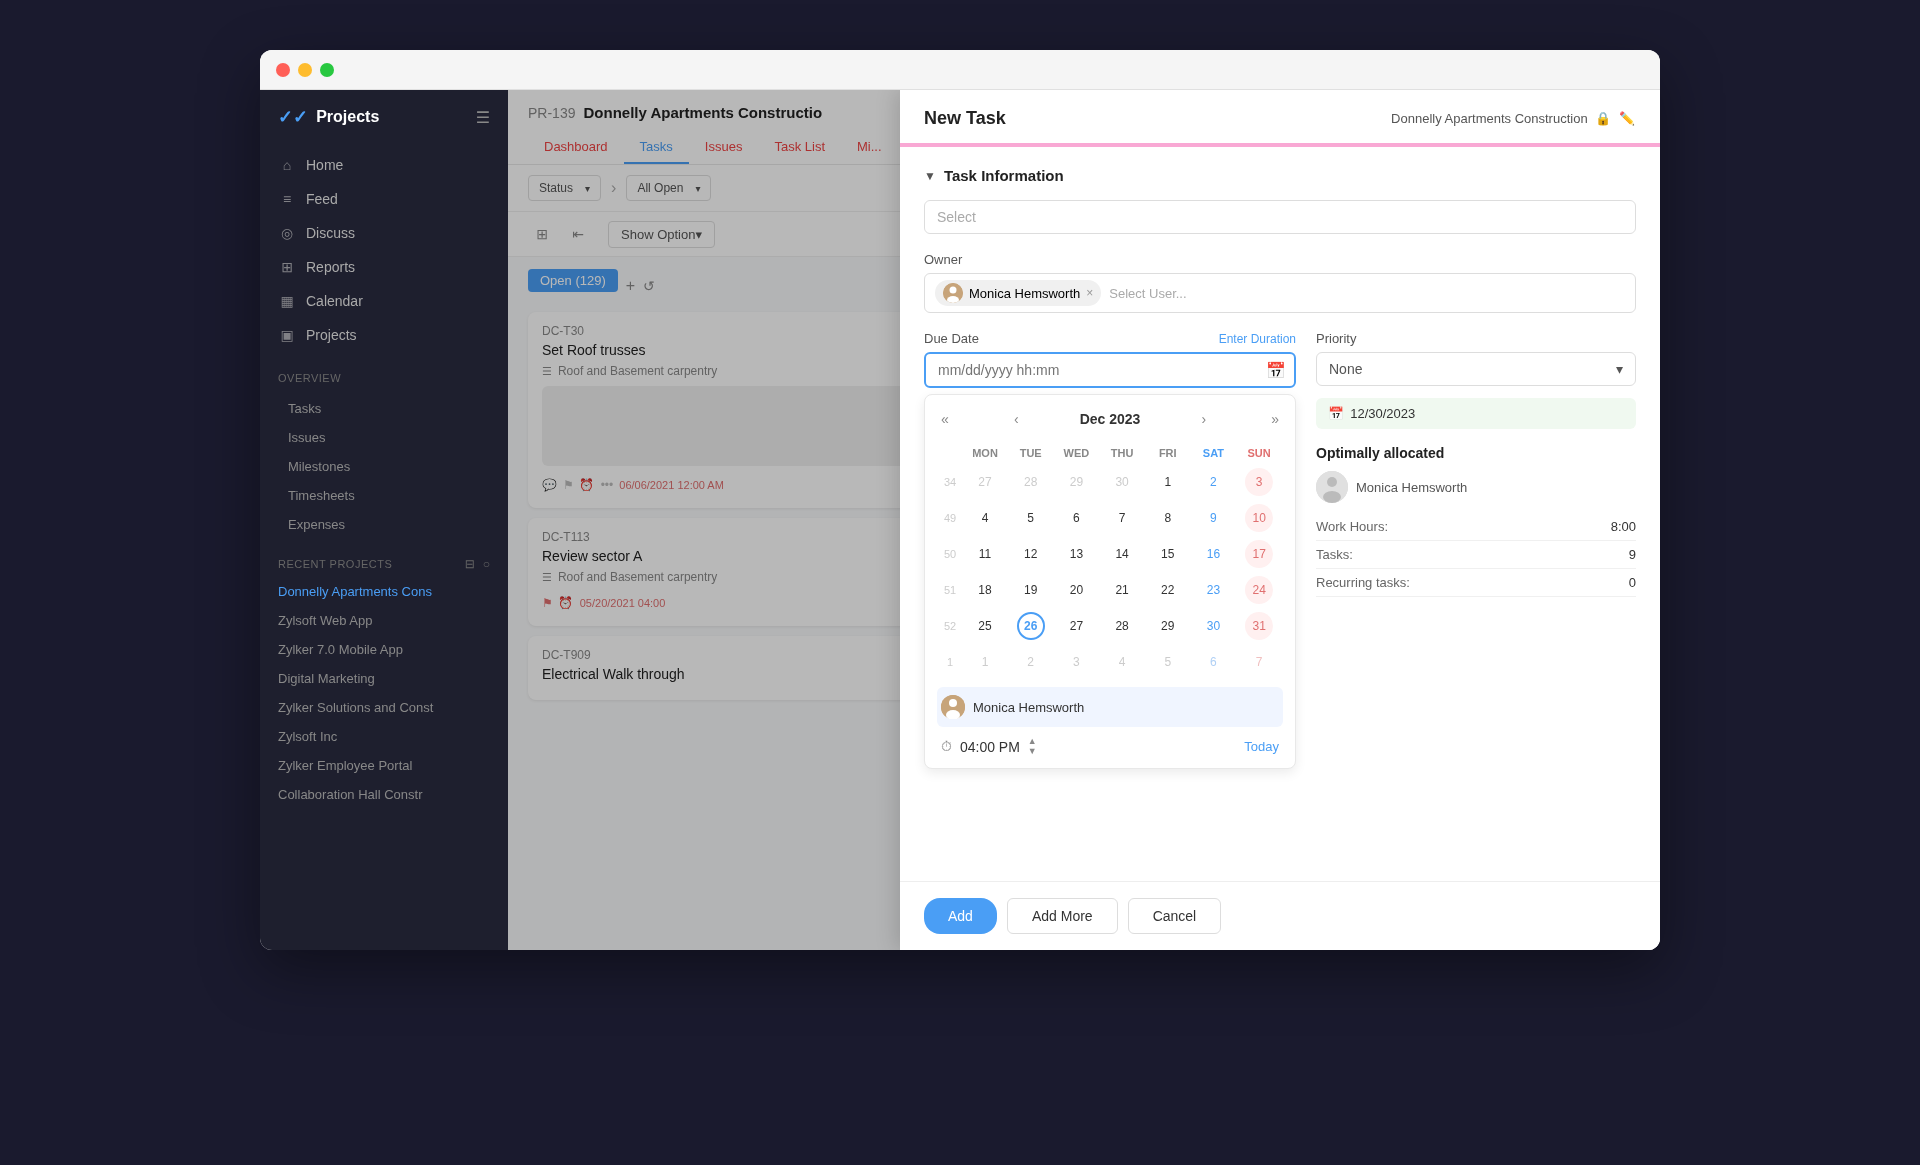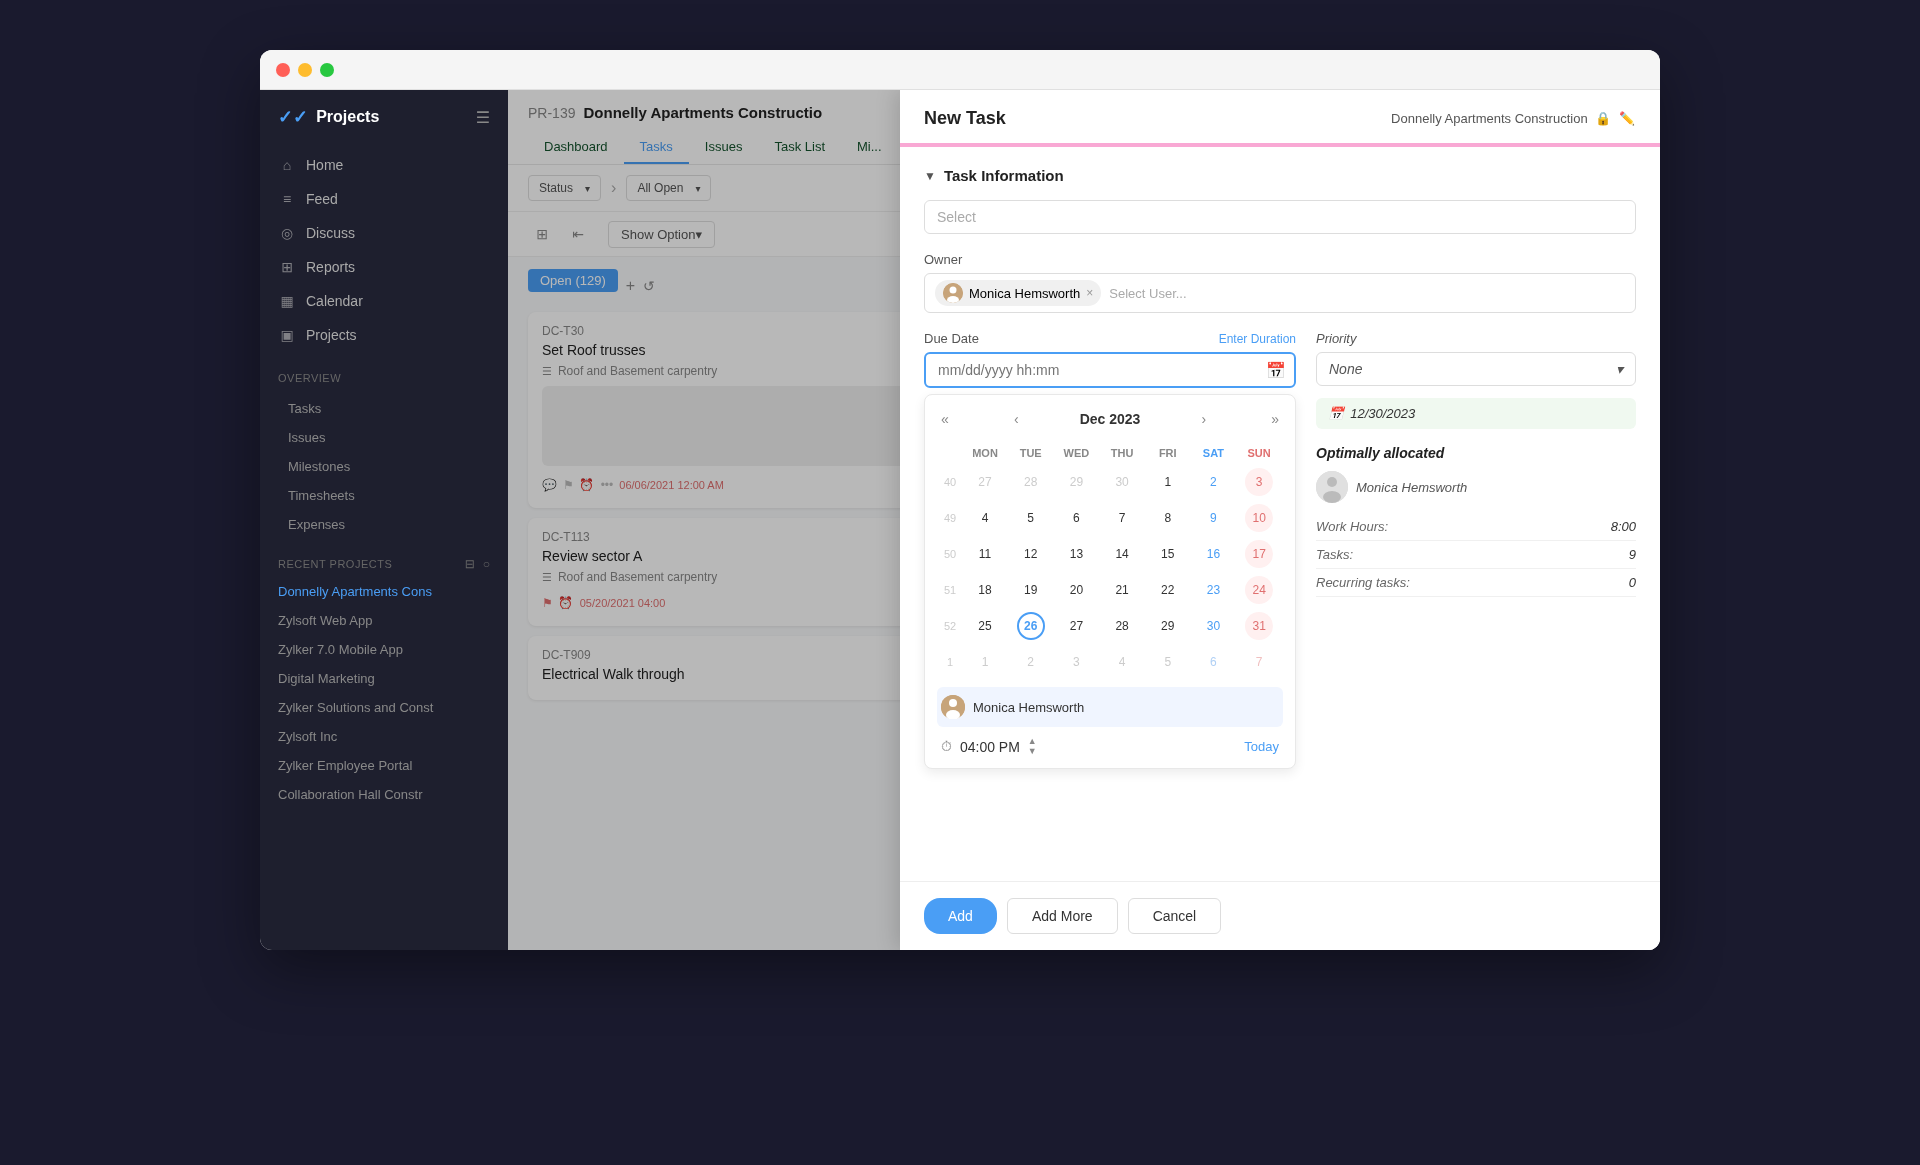--- a/index.html
+++ b/index.html
@@ -41,21 +41,21 @@
     .main-content { flex: 1; display: flex; overflow: hidden; position: relative; }
 
     .project-panel { flex: 1; background: #f8f9fa; overflow: hidden; display: flex; flex-direction: column; filter: brightness(0.85); }
 
     .project-header { background: #fff; padding: 14px 20px 0; border-bottom: 1px solid #e8e8e8; flex-shrink: 0; }
     .project-title-row { display: flex; align-items: center; gap: 8px; margin-bottom: 10px; }
     .project-id { color: #888; font-size: 14px; }
     .project-name { font-weight: 600; font-size: 15px; color: #222; }
 
     .project-tabs { display: flex; gap: 0; }
-    .tab { padding: 8px 16px; font-size: 13px; color: #14532d; cursor: pointer; border-bottom: 2px solid transparent; }
+    .tab { padding: 8px 16px; font-size: 13px; color: #ef4444; cursor: pointer; border-bottom: 2px solid transparent; }
     .tab.active { color: #4a9ef5; border-bottom-color: #4a9ef5; font-weight: 500; }
 
     .filter-bar { display: flex; align-items: center; gap: 10px; padding: 10px 20px; background: #fff; border-bottom: 1px solid #eee; flex-shrink: 0; }
     .filter-btn { display: flex; align-items: center; gap: 12px; padding: 5px 10px; border: 1px solid #ddd; border-radius: 4px; font-size: 12px; color: #555; cursor: pointer; background: #fff; }
     .filter-btn .chevron { font-size: 10px; }
 
     .task-view-controls { display: flex; align-items: center; gap: 8px; padding: 8px 20px; background: #fff; border-bottom: 1px solid #eee; flex-shrink: 0; }
     .view-icon-btn { width: 28px; height: 28px; display: flex; align-items: center; justify-content: center; border-radius: 4px; cursor: pointer; color: #888; font-size: 14px; }
 
     .show-option-btn { display: flex; align-items: center; gap: 0; padding: 5px 12px; border: 1px solid #ddd; border-radius: 4px; font-size: 13px; color: #555; cursor: pointer; background: #fff; margin-left: 8px; }
@@ -98,21 +98,21 @@
     .form-select { width: 100%; padding: 8px 12px; border: 1px solid #ddd; border-radius: 6px; font-size: 14px; color: #999; background: #fff; cursor: pointer; }
 
     .owner-field { display: flex; align-items: center; gap: 8px; padding: 6px 10px; border: 1px solid #ddd; border-radius: 6px; min-height: 38px; flex-wrap: wrap; }
     .owner-tag { display: flex; align-items: center; gap: 6px; background: #f0f0f0; border-radius: 20px; padding: 3px 8px; font-size: 13px; }
     .owner-avatar { width: 20px; height: 20px; border-radius: 50%; background: #c7a47a; display: flex; align-items: center; justify-content: center; font-size: 9px; color: #fff; overflow: hidden; }
     .owner-remove { color: #999; cursor: pointer; font-size: 12px; }
     .owner-placeholder { color: #aaa; font-size: 13px; }
 
     .two-col { display: flex; gap: 20px; }
     .col-left { flex: 1; }
-    .col-right { width: 320px; font-style: italic; }
+    .col-right { width: 320px; }
     .date-input-wrap { position: relative; width: 100%; }
     .date-input { width: 100%; padding: 8px 36px 8px 12px; border: 2px solid #4a9ef5; border-radius: 6px; font-size: 14px; color: #999; background: #fff; outline: none; }
     .date-cal-icon { position: absolute; right: 10px; top: 50%; transform: translateY(-50%); color: #4a9ef5; cursor: pointer; }
 
     .enter-duration-link { color: #4a9ef5; font-size: 12px; text-decoration: none; cursor: pointer; white-space: nowrap; }
 
     .calendar-wrap { border: 1px solid #e8e8e8; border-radius: 8px; margin-top: 6px; padding: 12px; background: #fff; box-shadow: 0 4px 12px rgba(0,0,0,0.08); }
     .cal-header { display: flex; align-items: center; justify-content: space-between; margin-bottom: 10px; }
     .cal-nav-btn { background: none; border: none; cursor: pointer; color: #888; font-size: 14px; padding: 4px; }
     .cal-month { font-size: 14px; font-weight: 600; color: #333; }
@@ -428,21 +428,21 @@
                         <th>TUE</th>
                         <th>WED</th>
                         <th>THU</th>
                         <th>FRI</th>
                         <th class="sat">SAT</th>
                         <th class="sun">SUN</th>
                       </tr>
                     </thead>
                     <tbody id="cal-body">
                     <tr>
-                          <td class="cal-week-num">40</td>
+                          <td class="cal-week-num">34</td>
                           <td><span class="cal-day other-month">27</span></td>
                           <td><span class="cal-day other-month">28</span></td>
                           <td><span class="cal-day other-month">29</span></td>
                           <td><span class="cal-day other-month">30</span></td>
                           <td><span class="cal-day">1</span></td>
                           <td><span class="cal-day sat">2</span></td>
                           <td><span class="cal-day sun highlighted">3</span></td>
                         </tr>
                         <tr>
                           <td class="cal-week-num">49</td>

